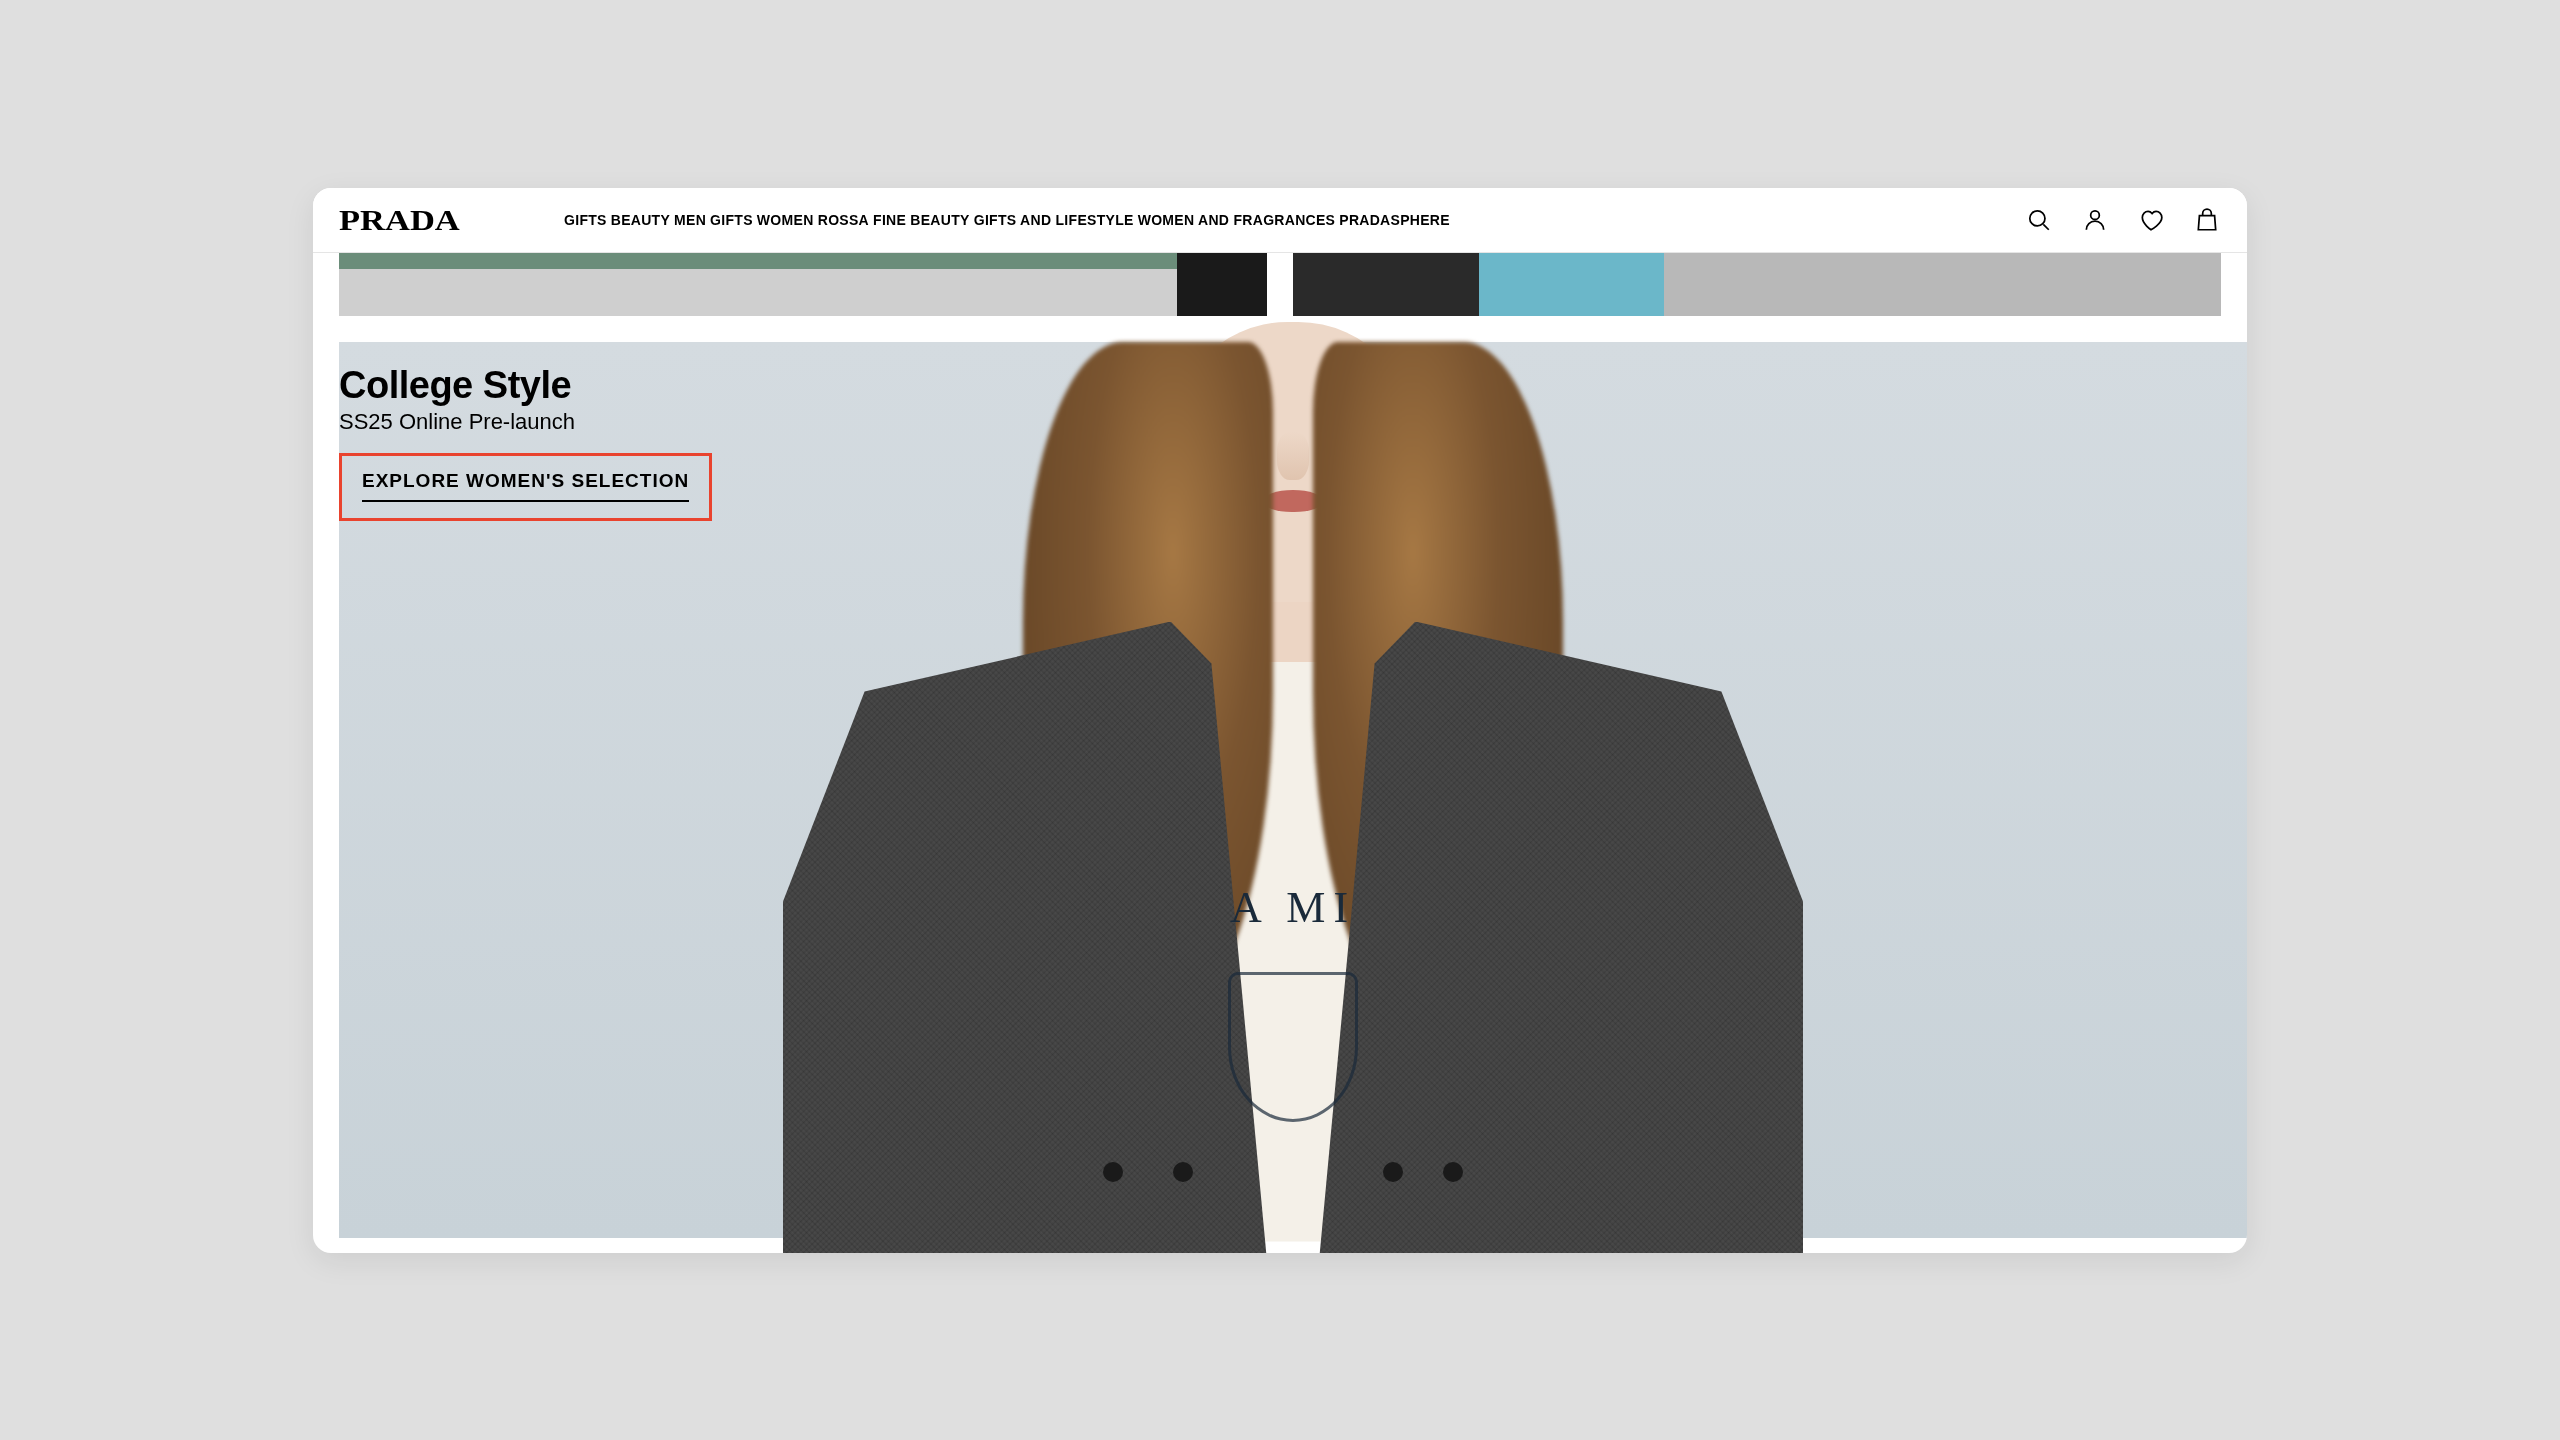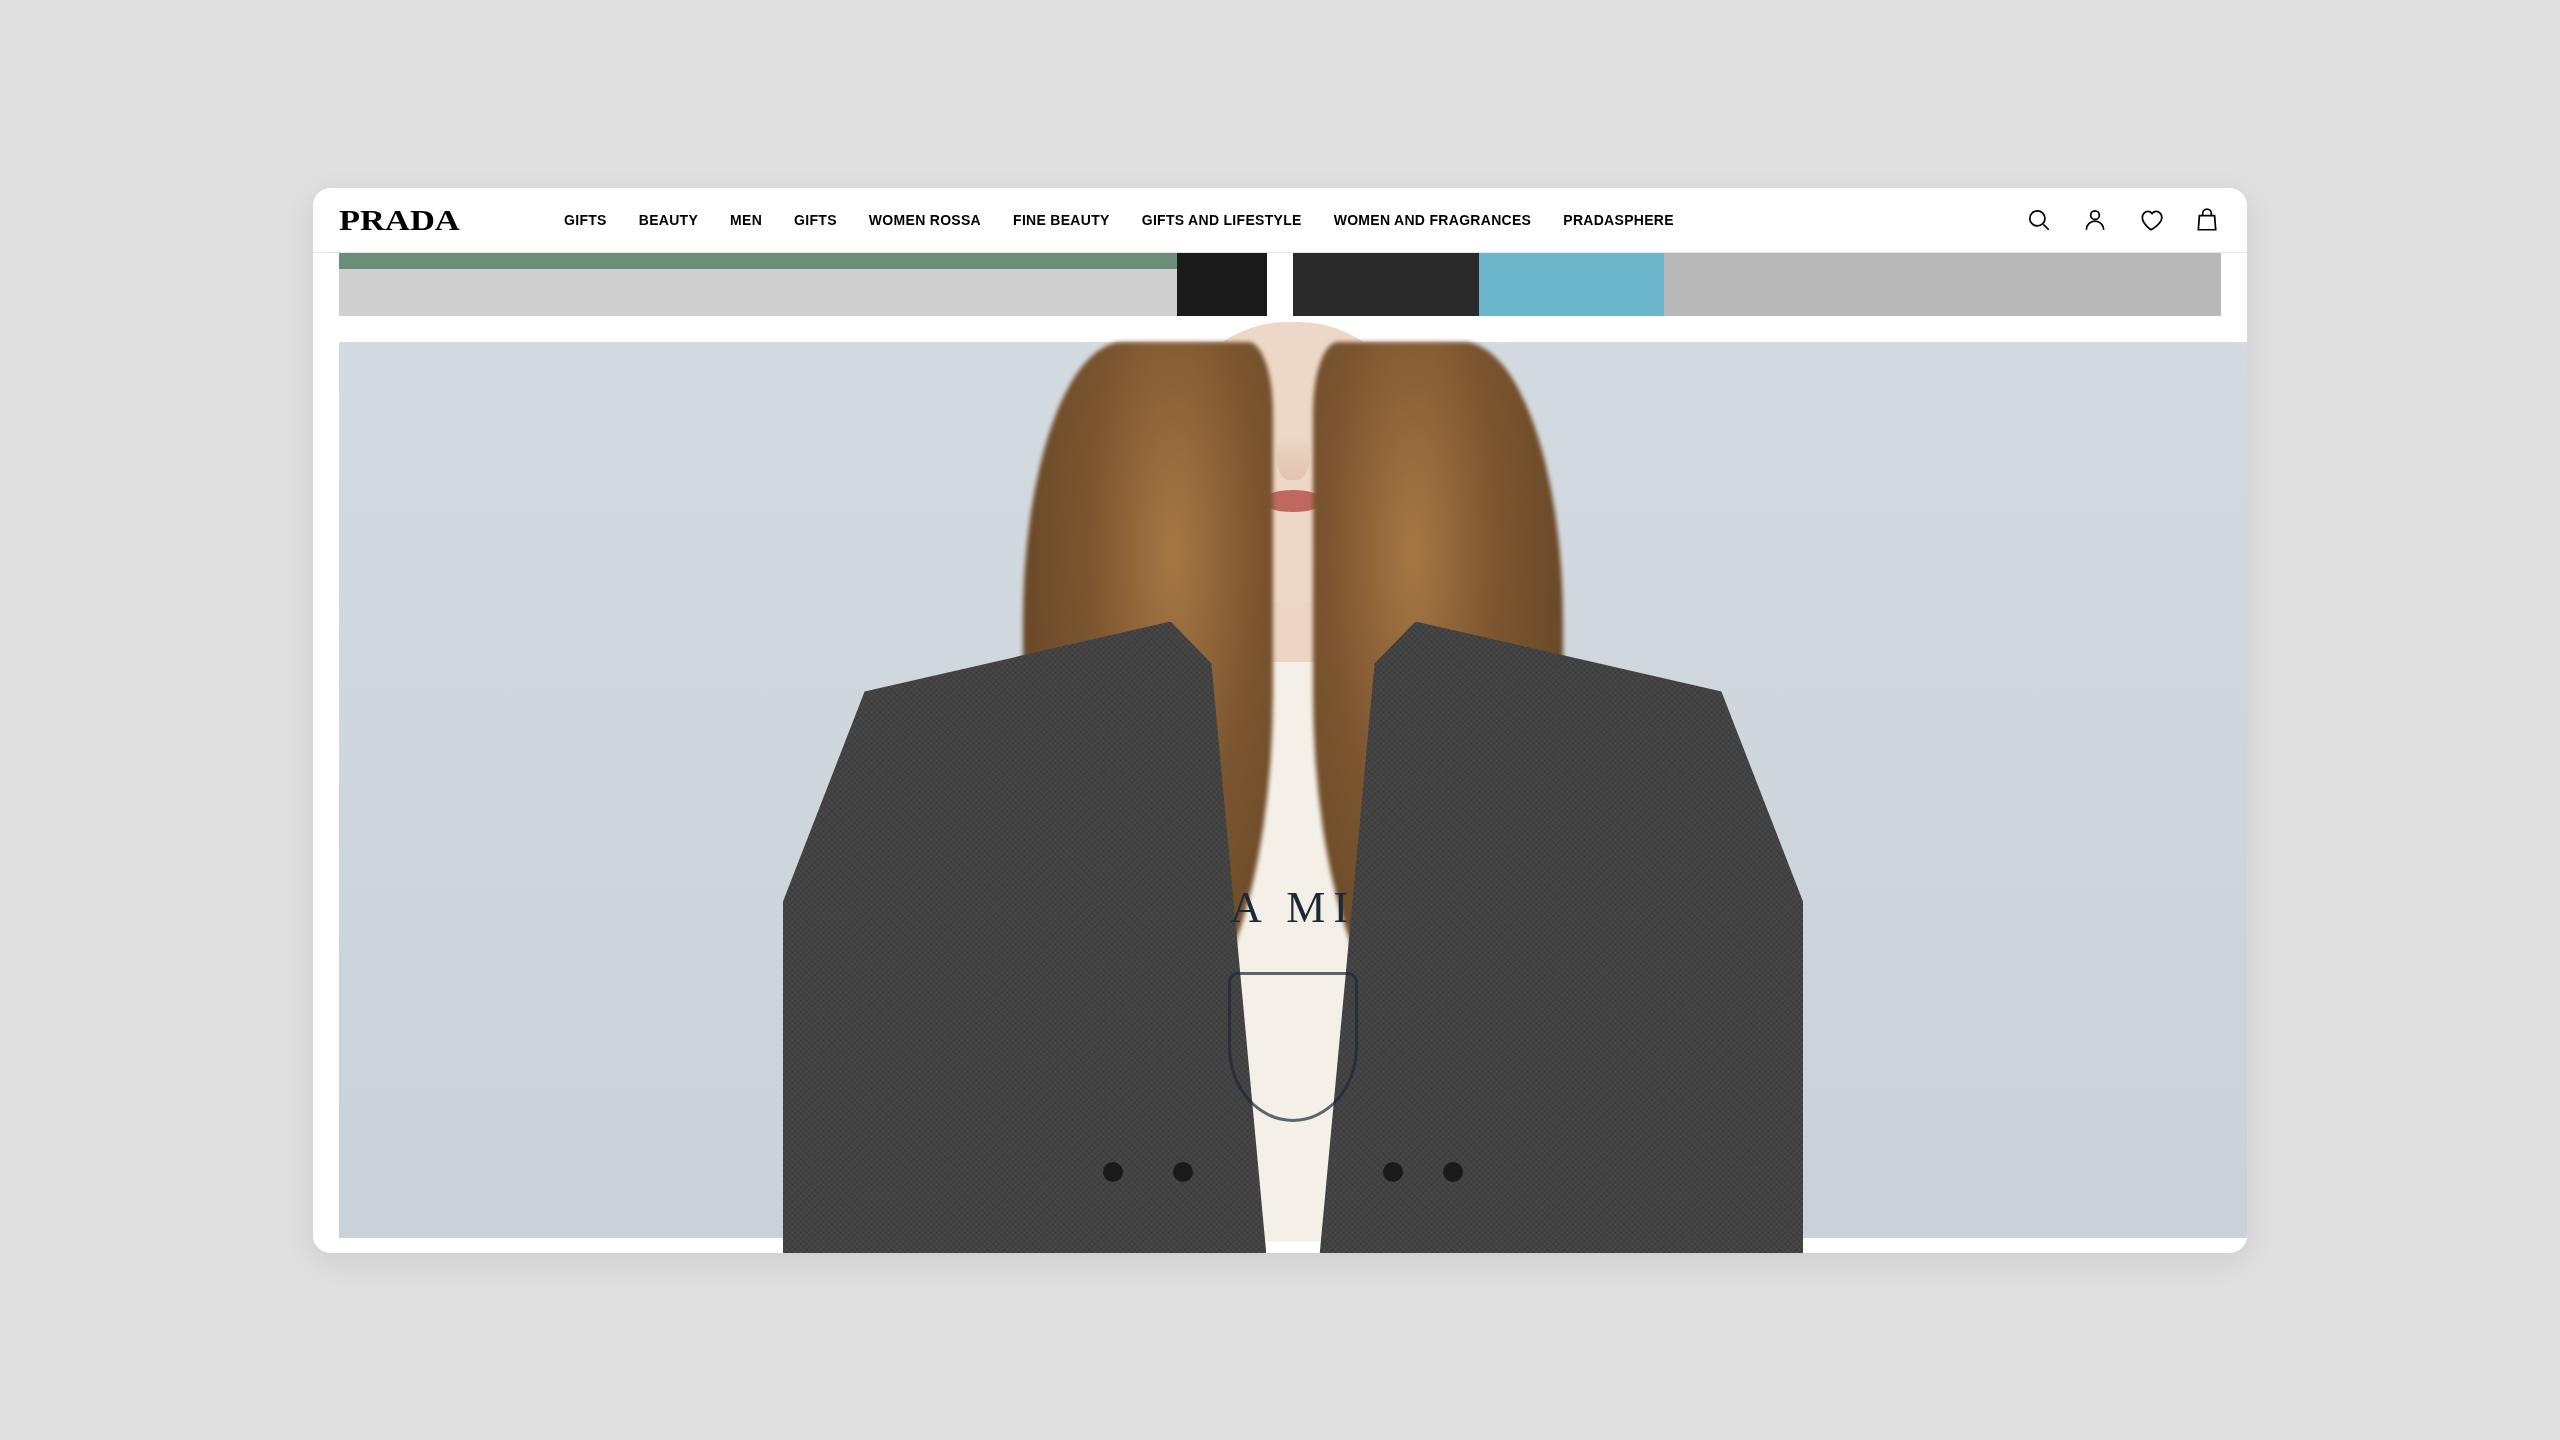--- a/index.html
+++ b/index.html
@@ -35,21 +35,21 @@
       font-weight: 900;
       font-size: 30px;
       letter-spacing: 0px;
       transform: scaleX(1.15);
       transform-origin: left center;
       margin-right: 120px;
       color: #000;
     }
     .nav-links {
       display: flex;
-      gap: 32px;
+      gap: 4px;
     }
     .nav-link {
       font-size: 14px;
       font-weight: 700;
       color: #000;
       letter-spacing: 0.3px;
       cursor: pointer;
       white-space: nowrap;
     }
     .nav-icons {
@@ -311,20 +311,28 @@
     </div>
   </div>
 
   <div class="content-area">
     <div class="top-strip">
       <div class="strip-left"></div>
       <div class="strip-right"></div>
     </div>
 
     <div class="hero-section">
+      <div class="hero-text">
+        <div class="hero-title">College Style</div>
+        <div class="hero-subtitle">SS25 Online Pre-launch</div>
+        <div class="cta-wrap">
+          <div class="cta-link">EXPLORE WOMEN'S SELECTION</div>
+          <div class="cta-underline"></div>
+        </div>
+      </div>
 
       <div class="model-figure">
         <div class="shirt"></div>
         <div class="neck"></div>
         <div class="face"></div>
         <div class="nose"></div>
         <div class="lips"></div>
         <div class="hair-left"></div>
         <div class="hair-right"></div>
         <div class="blazer"></div>

